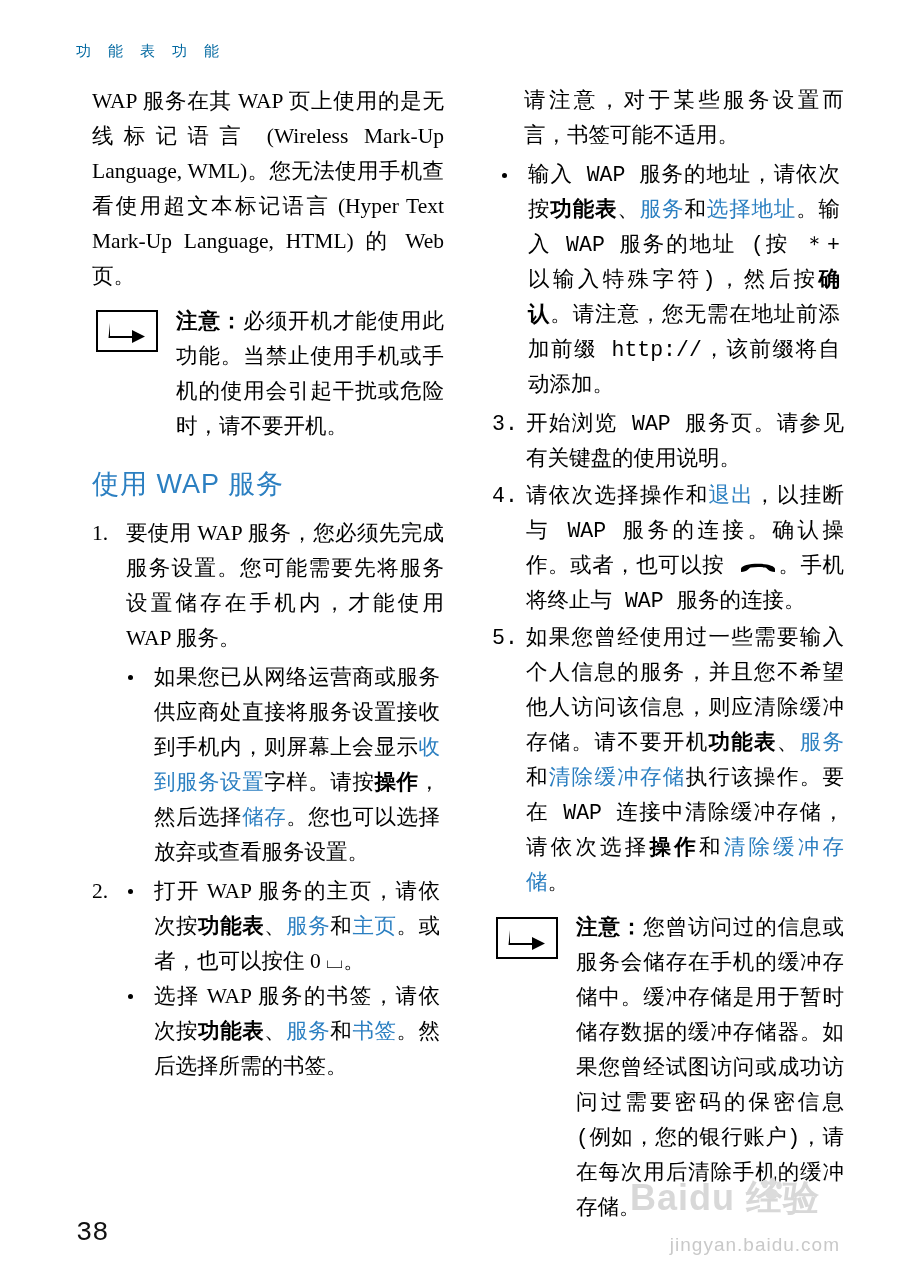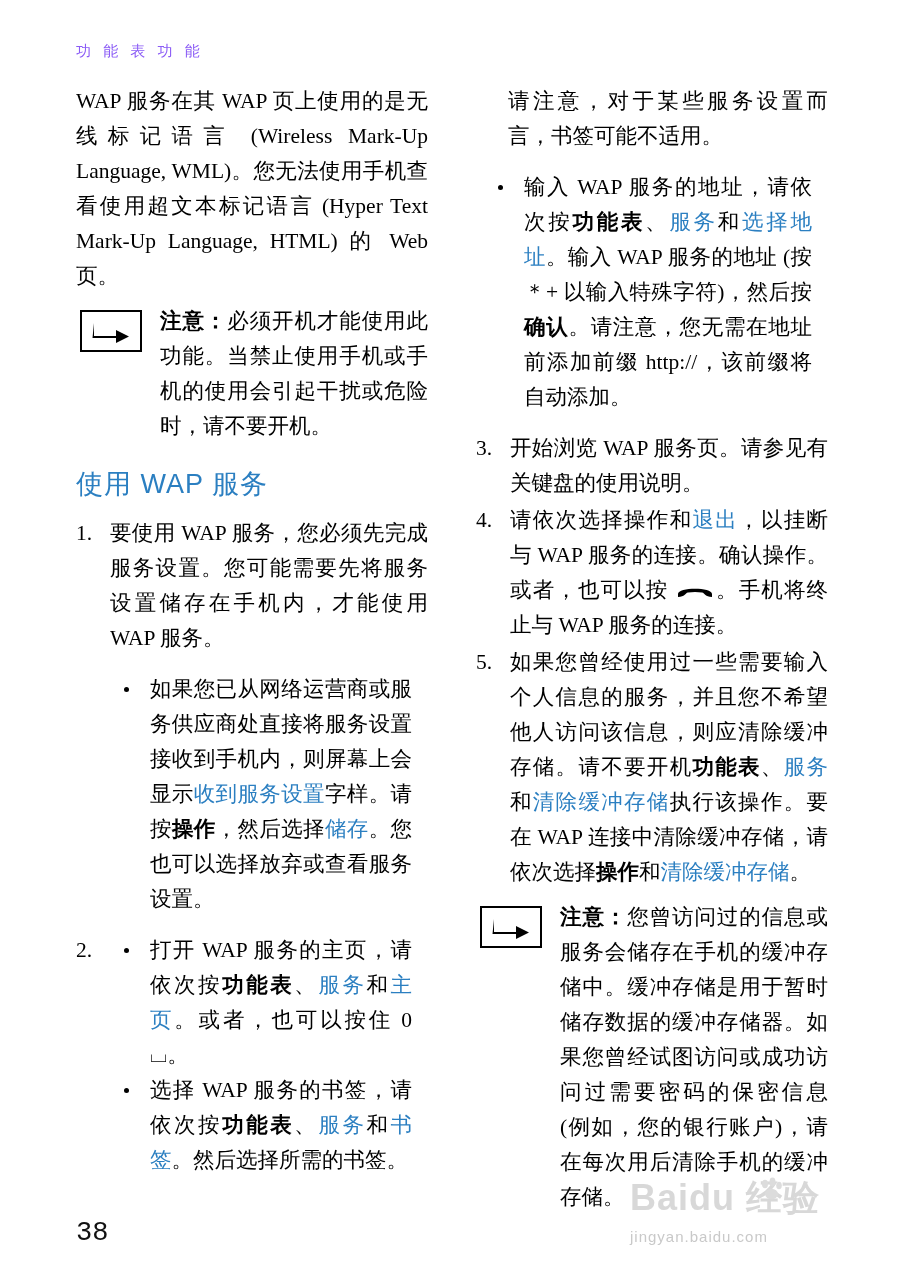--- a/index.html
+++ b/index.html
@@ -18,39 +18,39 @@
   .page {
     position: absolute;
     left: 0; top: 0;
     width: 900px;
     height: 1280px;
   }
   .header {
     position: absolute;
     left: 76px;
     top: 42px;
-    font-family: Liberation Sans, sans-serif;
+    font-family: Liberation Mono, monospace;
     font-size: 15px;
     letter-spacing: 4px;
-    color: #8b5cf6;
+    color: #0369a1;
   }
   .columns {
     position: absolute;
-    left: 76px;
+    left: 92px;
     top: 84px;
     width: 752px;
     height: 1120px;
   }
   .col {
     position: absolute;
     top: 0;
     width: 352px;
   }
   .col-left { left: 0; }
-  .col-right { left: 400px; }
+  .col-right { left: 400px; font-family: Liberation Mono, monospace; }
 
   p.para {
     margin: 0 0 2px 0;
     font-size: 21.5px;
     line-height: 35px;
     text-align: justify;
     text-justify: inter-ideograph;
   }
   .blue { color: #2b7fc1; }
   .bold { font-weight: bold; }
@@ -112,21 +112,21 @@
   }
   ol.numlist > li > .num {
     position: absolute;
     left: 0;
     top: 0;
     width: 26px;
     text-align: left;
   }
   
   ul.bullets {
-    margin: 16px;
+    margin: 4px;
     padding: 0;
     list-style: none;
   }
   ul.bullets > li {
     position: relative;
     padding-left: 32px;
     margin-left: 26px;
     font-size: 21.5px;
     line-height: 35px;
     text-align: justify;
@@ -173,24 +173,25 @@
     font-family: "Liberation Sans", sans-serif;
     font-size: 36px;
     font-weight: bold;
     color: #d8d8d8;
     letter-spacing: 1px;
     line-height: 40px;
     white-space: nowrap;
   }
   .watermark .wm-sub {
     font-family: "Liberation Sans", sans-serif;
-    font-size: 15px;
+    font-size: 19px;
     color: #c9c9c9;
     letter-spacing: 1px;
-    margin-top: 10px;
+    margin-top: 16px;
+    text-align: right;
     width: 210px;
   }
   .watermark .paw {
     position: absolute;
     left: 128px;
     top: -2px;
     width: 26px;
     height: 26px;
   }
 </style>

